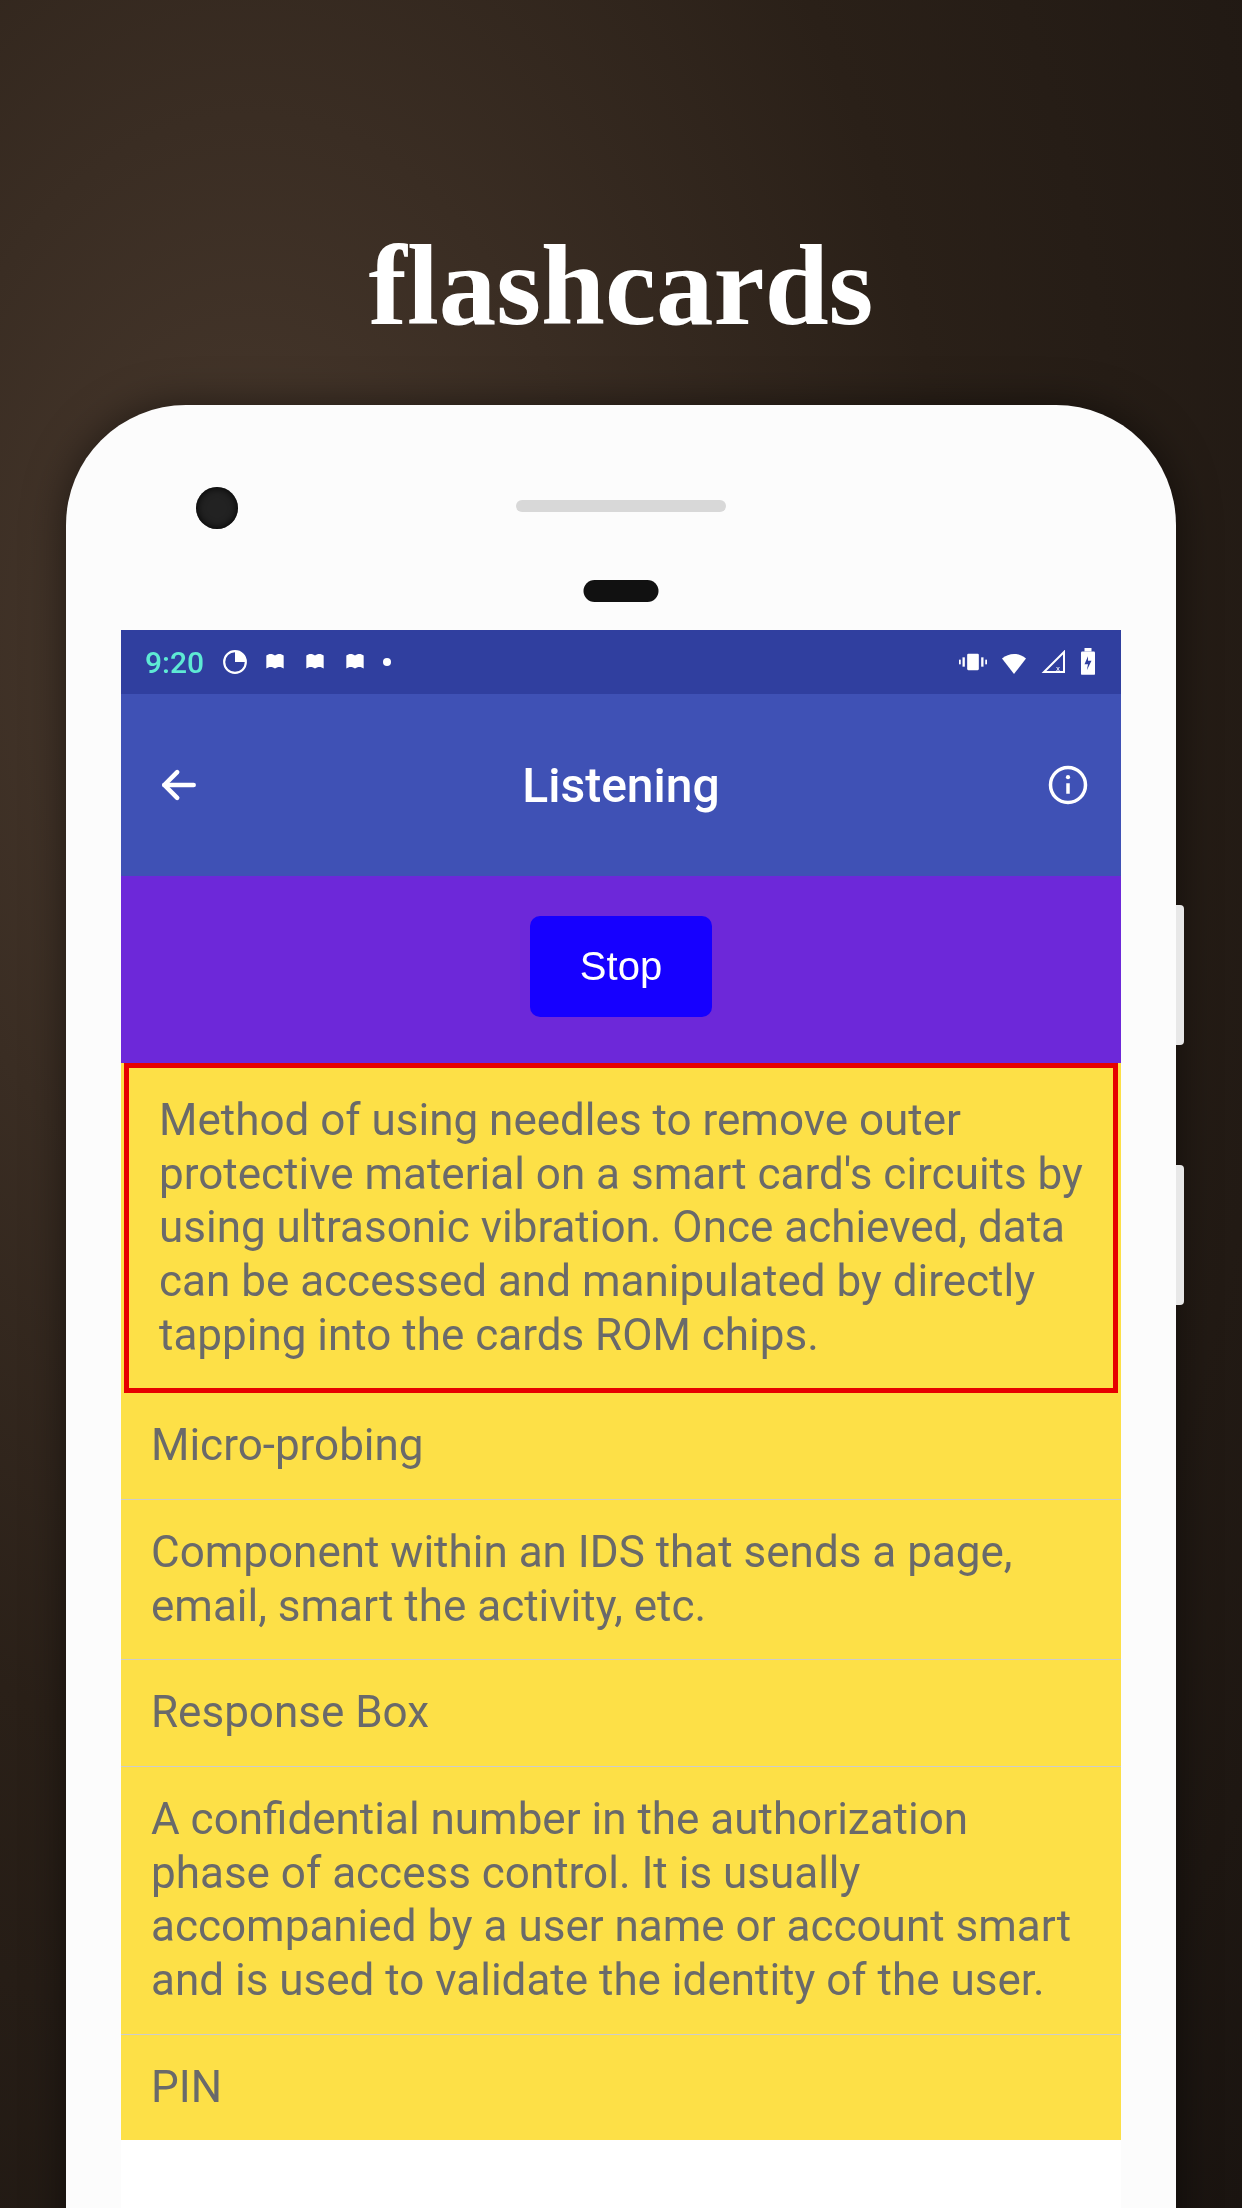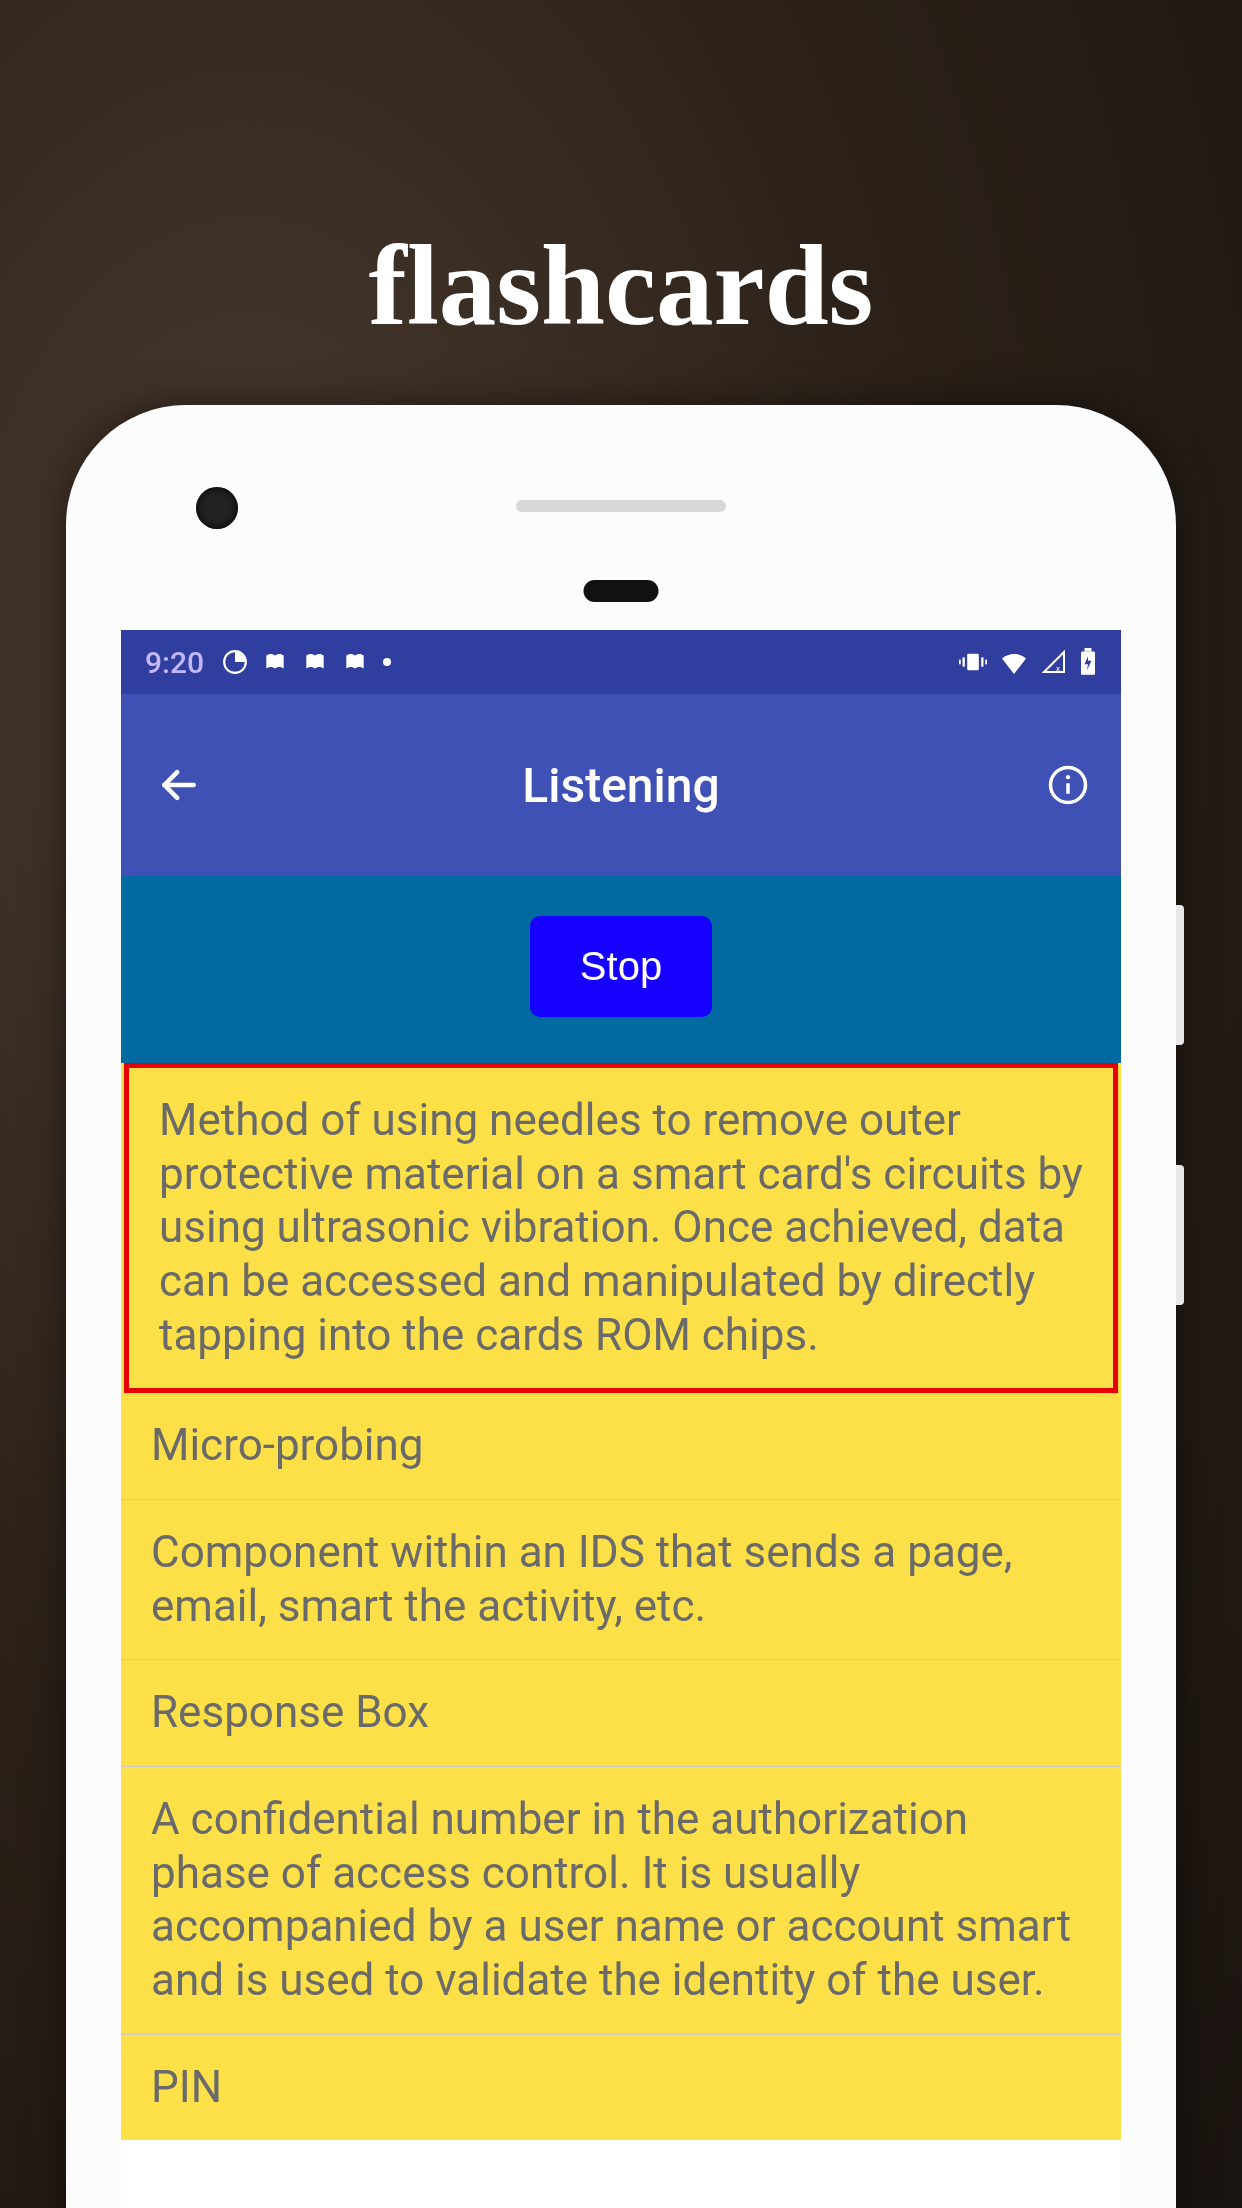--- a/index.html
+++ b/index.html
@@ -94,21 +94,21 @@
     background: #fff;
     overflow: hidden;
   }
   .status-bar {
     height: 64px;
     background: #303f9f;
     display: flex;
     align-items: center;
     justify-content: space-between;
     padding: 0 24px;
-    color: #c4b5fd;
+    color: #5eead4;
   }
   .status-left { display: flex; align-items: center; gap: 18px; }
   .status-time { font-size: 30px; font-weight: 500; }
   .status-icons-left { display: flex; gap: 14px; align-items: center; }
   .status-right { display: flex; align-items: center; gap: 12px; }
   .app-bar {
     height: 182px;
     background: #3f51b5;
     display: flex;
     align-items: center;
@@ -135,21 +135,21 @@
     display: flex;
     align-items: center;
     justify-content: center;
     width: 50px;
     height: 50px;
   }
   .stop-area {
     padding: 40px 0 46px 0;
     display: flex;
     justify-content: center;
-    background: #0369a1;
+    background: #6d28d9;
     align-items: center;
   }
   .stop-button {
     background: #1600ff;
     color: #fff;
     font-size: 40px;
     font-weight: 500;
     padding: 28px 50px;
     border: none;
     border-radius: 10px;

